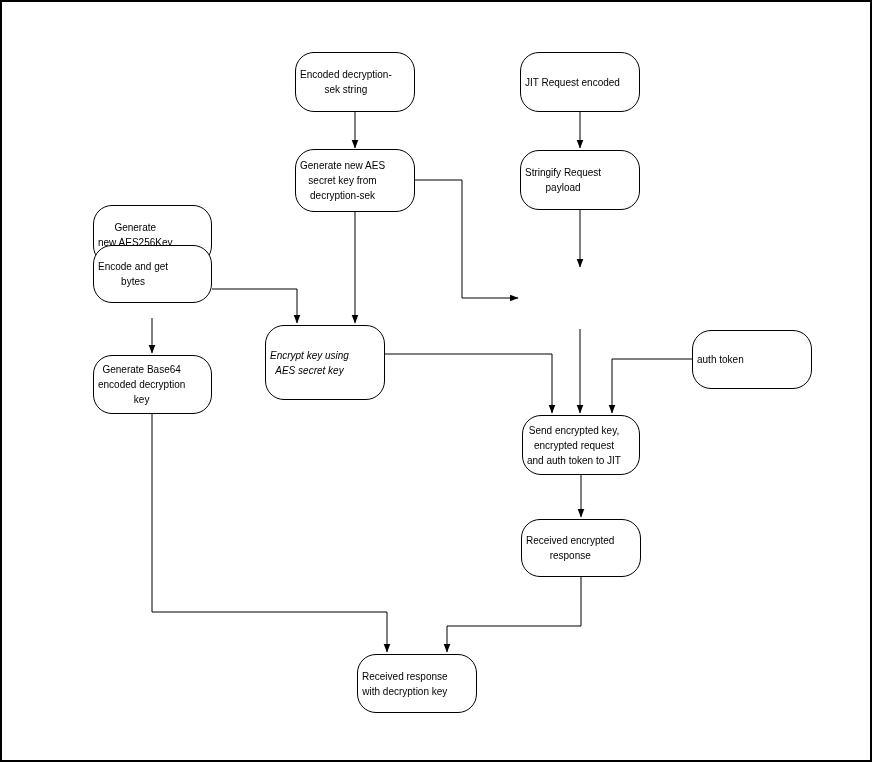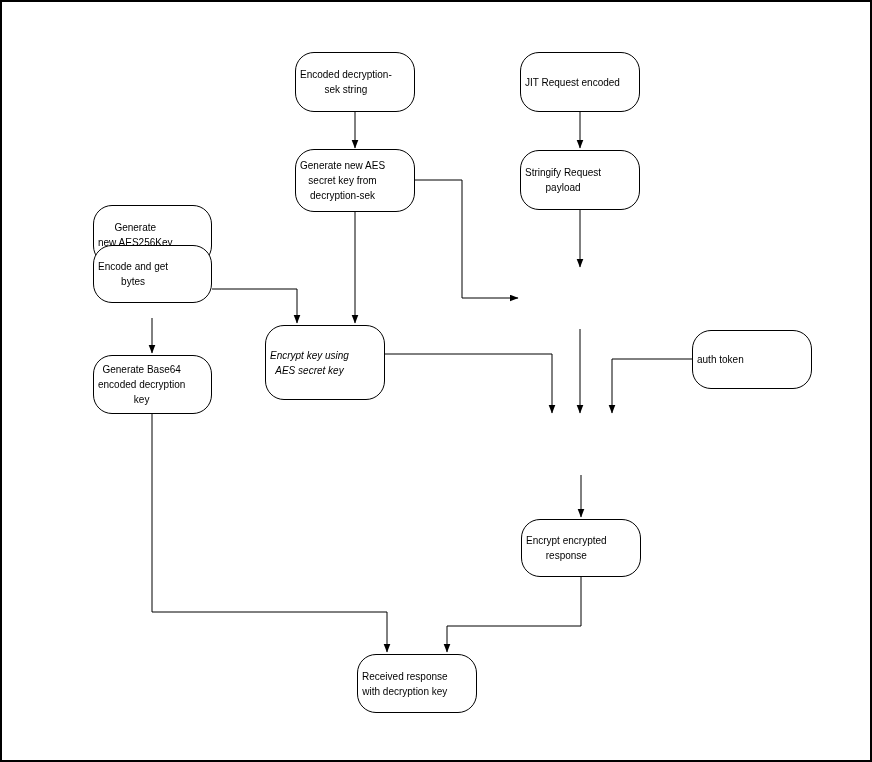--- a/index.html
+++ b/index.html
@@ -75,18 +75,21 @@
   <div class="node" style="left:518px; top:148px; width:120px; height:60px;"><span>Stringify Request
 payload</span></div>
   <div class="node" style="left:91px;  top:243px; width:119px; height:58px;"><span>Encode and get
 bytes</span></div>
   <div class="node" style="left:263px; top:323px; width:120px; height:75px;font-style:italic;"><span>Encrypt key using
 AES secret key</span></div>
   <div class="node" style="left:690px; top:328px; width:120px; height:59px;"><span>auth token</span></div>
   <div class="node" style="left:91px;  top:353px; width:119px; height:59px;"><span>Generate Base64
 encoded decryption
 key</span></div>
-  <div class="node" style="left:519px; top:517px; width:120px; height:58px;"><span>Encrypt encrypted
+  <div class="node" style="left:520px; top:413px; width:118px; height:60px;"><span>Send encrypted key,
+encrypted request
+and auth token to JIT</span></div>
+  <div class="node" style="left:519px; top:517px; width:120px; height:58px;"><span>Received encrypted
 response</span></div>
   <div class="node" style="left:355px; top:652px; width:120px; height:59px;"><span>Received response
 with decryption key</span></div>
 
 </div>
 
 </body></html>

